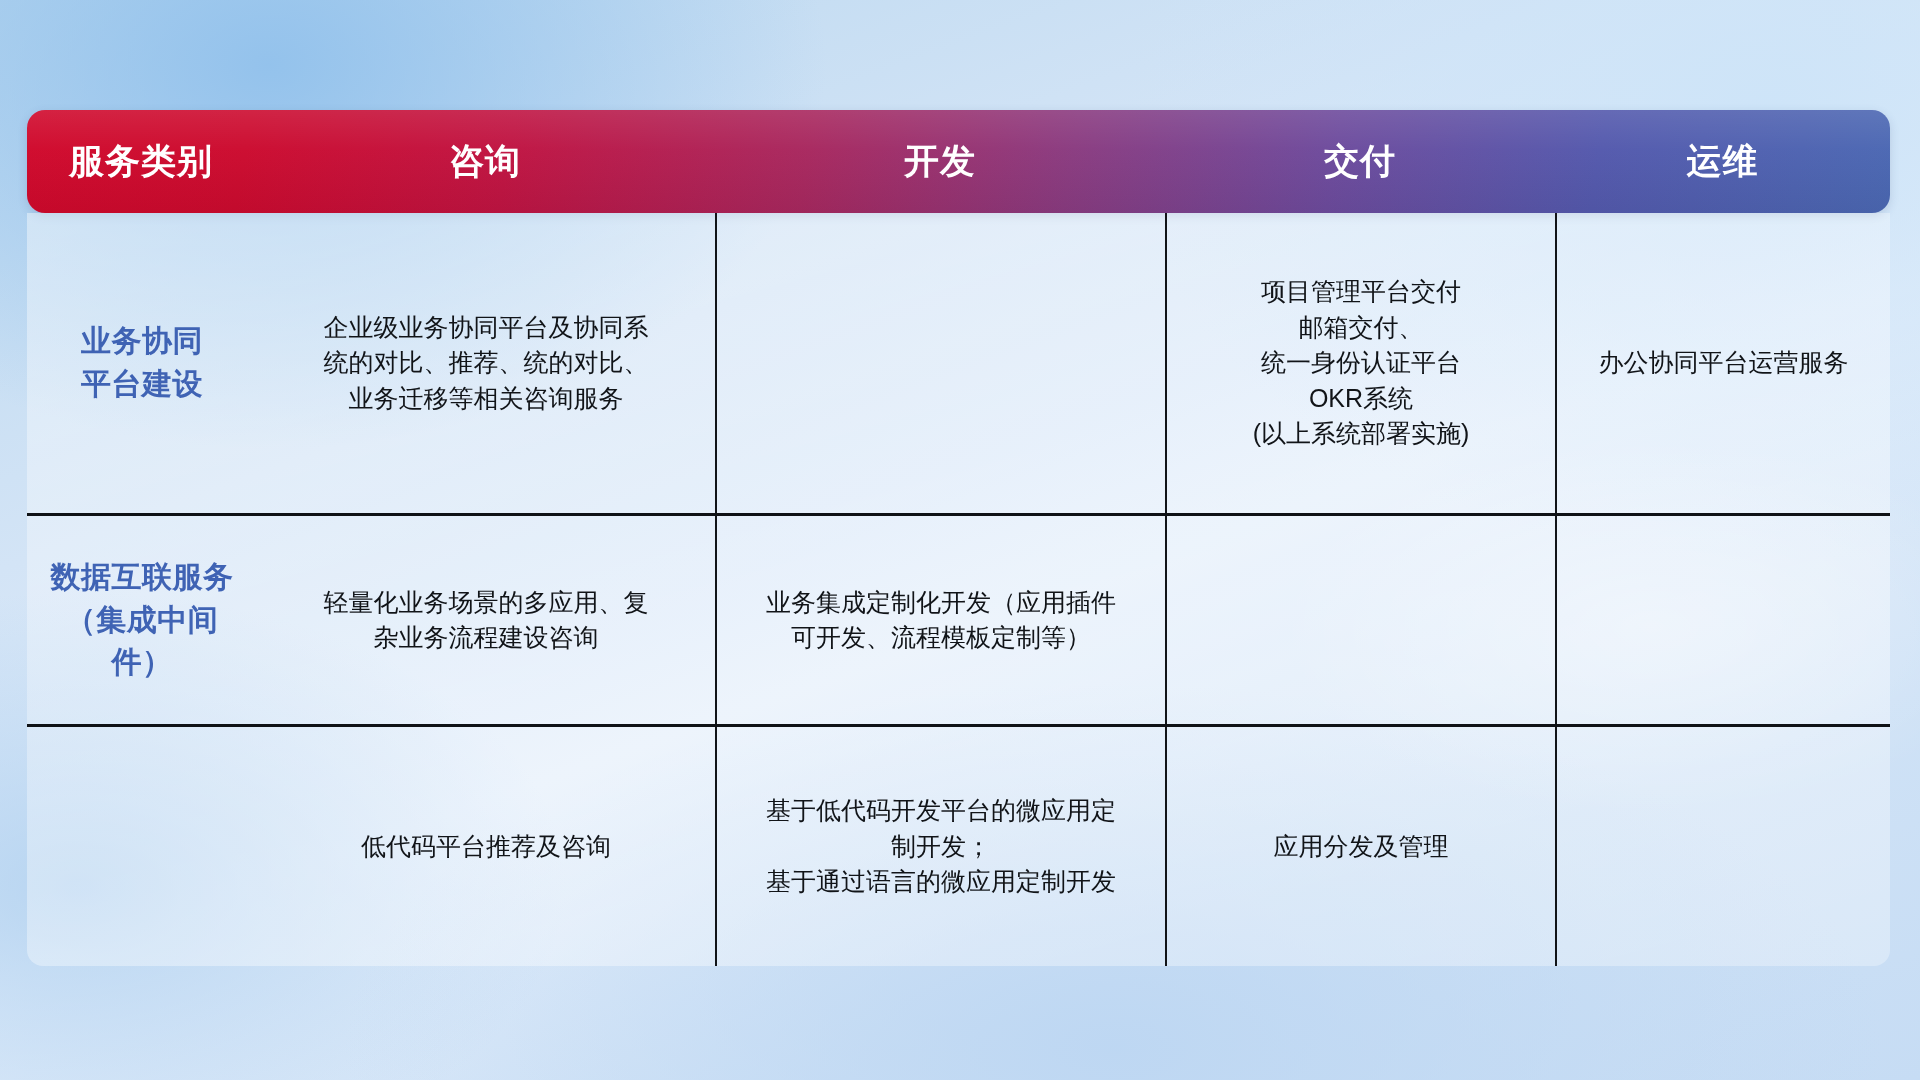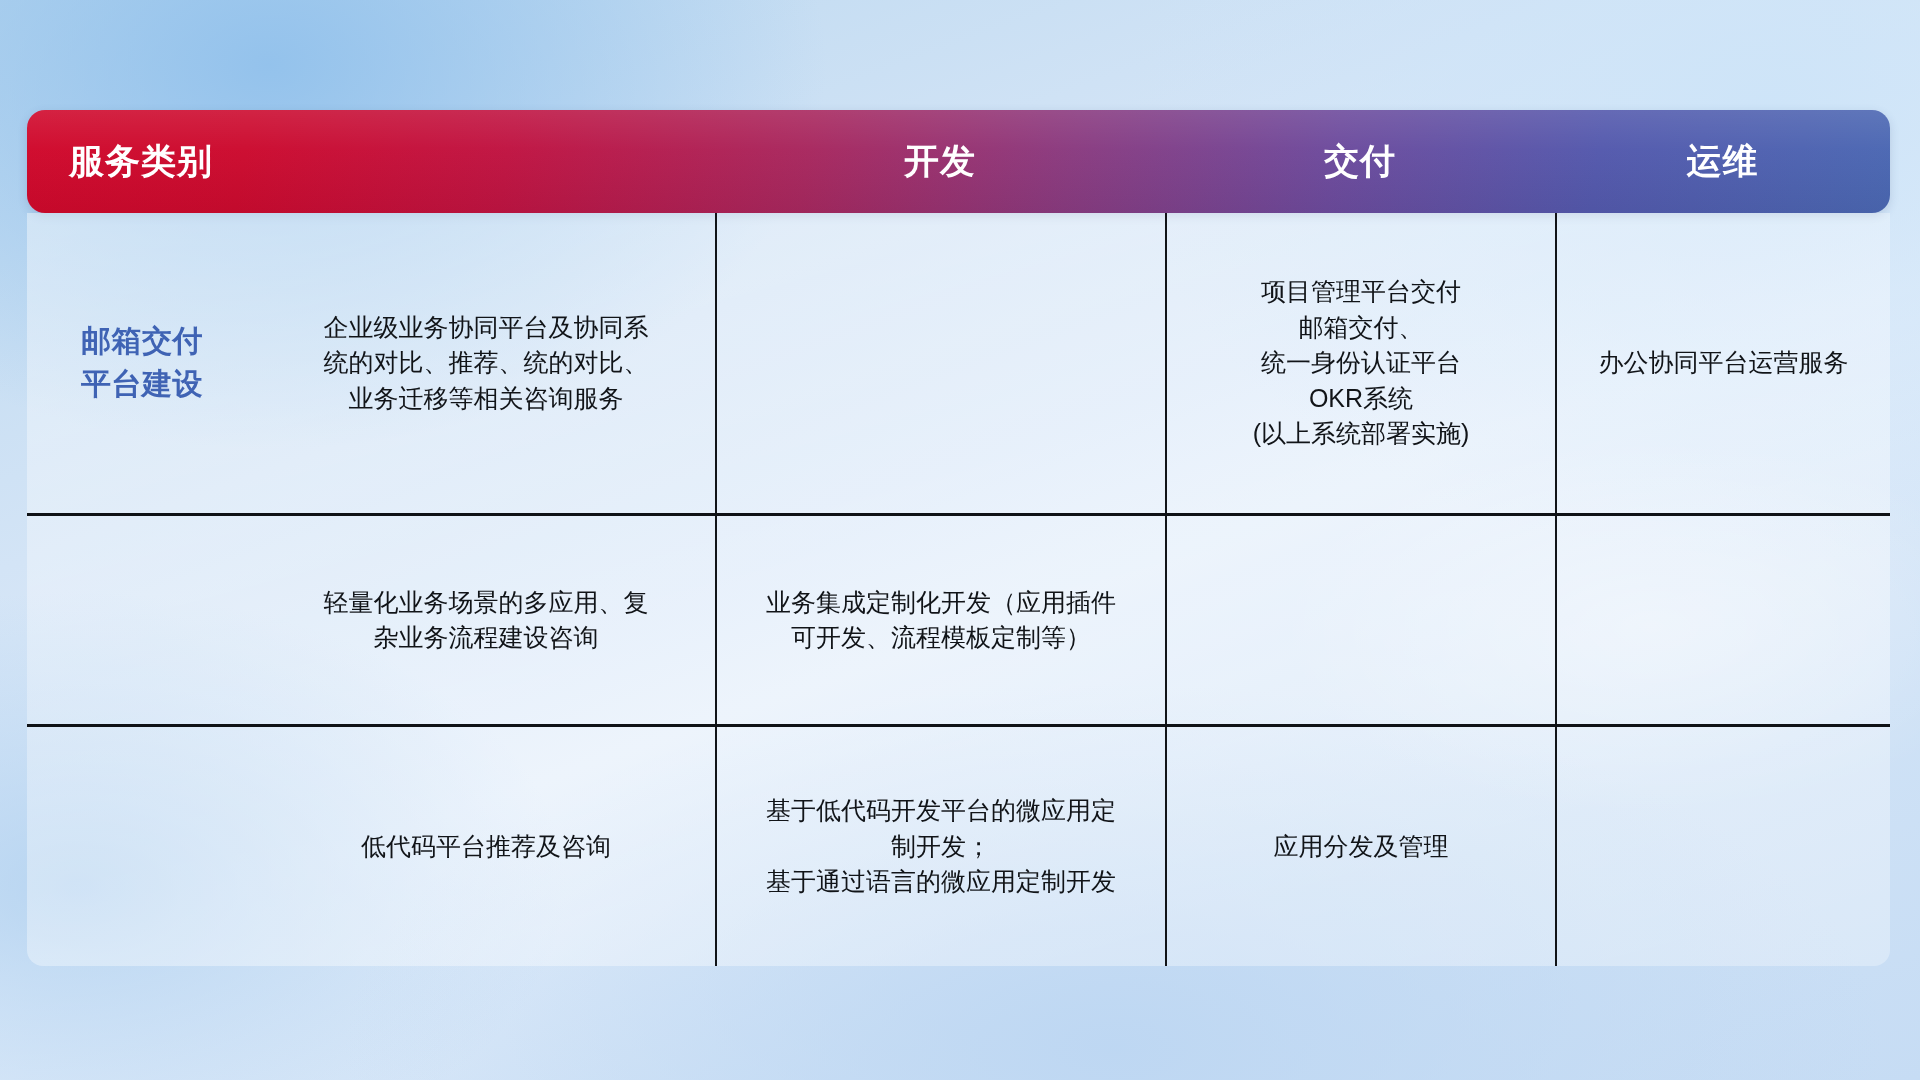--- a/index.html
+++ b/index.html
@@ -143,54 +143,59 @@
 </head>
 <body>
 
 <div id="bg-layer"></div>
 <div id="bg-sheen"></div>
 
 <div id="table-card">
 
   <div id="table-header">
     <div class="hdr-cell" style="position:absolute; left:0px;    width:228px;">服务类别</div>
+    <div class="hdr-cell" style="position:absolute; left:228px;  width:460px;">咨询</div>
     <div class="hdr-cell" style="position:absolute; left:688px;  width:450px;">开发</div>
     <div class="hdr-cell" style="position:absolute; left:1138px; width:390px;">交付</div>
     <div class="hdr-cell" style="position:absolute; left:1528px; width:335px;">运维</div>
   </div>
 
   <div id="table-body">
 
     <div class="vline" style="left:688px;"></div>
     <div class="vline" style="left:1138px;"></div>
     <div class="vline" style="left:1528px;"></div>
 
     <div class="hline" style="top:300px;"></div>
     <div class="hline" style="top:511px;"></div>
 
     <div class="cell" style="left:0px;    top:0px;   width:230px; height:300px;">
-      <span class="cell-label">邮箱交付
+      <span class="cell-label">业务协同
 平台建设</span>
     </div>
     <div class="cell" style="left:230px;  top:0px;   width:458px; height:300px;">
       <span class="cell-text">企业级业务协同平台及协同系
 统的对比、推荐、统的对比、
 业务迁移等相关咨询服务</span>
     </div>
     <div class="cell" style="left:1530px; top:0px;   width:333px; height:300px;">
       <span class="cell-text">办公协同平台运营服务</span>
     </div>
     <div class="cell" style="left:1140px; top:0px;   width:388px; height:300px;">
       <span class="cell-text">项目管理平台交付
 邮箱交付、
 统一身份认证平台
 OKR系统
 (以上系统部署实施)</span>
     </div>
 
+    <div class="cell" style="left:0px;    top:303px; width:230px; height:208px;">
+      <span class="cell-label">数据互联服务
+（集成中间件）</span>
+    </div>
     <div class="cell" style="left:230px;  top:303px; width:458px; height:208px;">
       <span class="cell-text">轻量化业务场景的多应用、复
 杂业务流程建设咨询</span>
     </div>
     <div class="cell" style="left:690px;  top:303px; width:448px; height:208px;">
       <span class="cell-text">业务集成定制化开发（应用插件
 可开发、流程模板定制等）</span>
     </div>
     <div class="cell" style="left:1140px; top:303px; width:388px; height:208px;">
       <span class="cell-text"></span>

